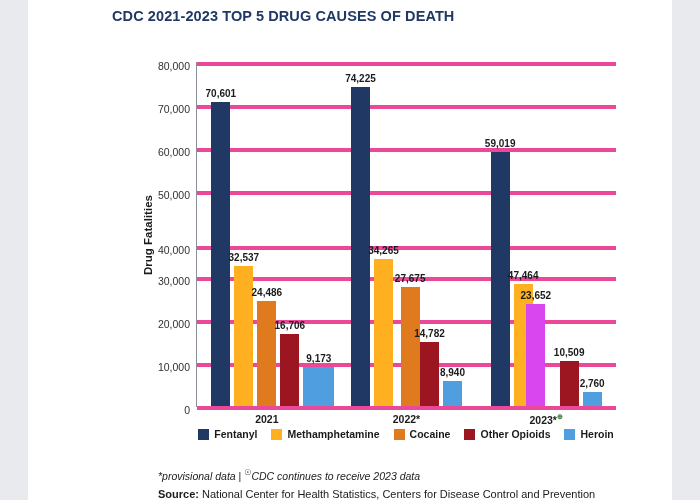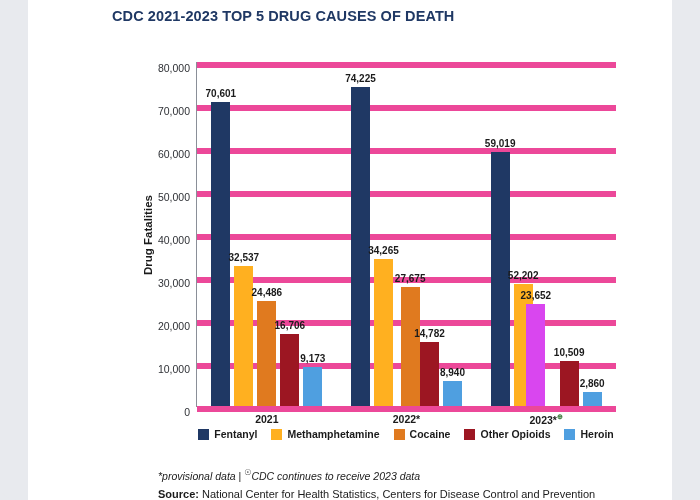--- a/index.html
+++ b/index.html
@@ -49,21 +49,21 @@
     height: 345px;
     border-left: 1.5px solid #8a8f98;
     border-bottom: 1.5px solid #8a8f98;
     box-sizing: border-box;
   }
   .gridline {
     position: absolute;
     left: 0;
     width: 100%;
     height: 0;
-    border-top: 6px solid #ec4899;
+    border-top: 4px solid #ec4899;
   }
   .ytick {
     position: absolute;
     right: 100%;
     margin-right: 7px;
     transform: translateY(-50%);
     font-size: 10.5px;
     color: #2f3136;
     white-space: nowrap;
   }
@@ -185,21 +185,21 @@
         </div>
         <div class="gridline" style="top: 301px;">
           <span class="ytick" style="top: 0px;">10,000</span>
         </div>
         <div class="gridline" style="top: 258px;">
           <span class="ytick" style="top: 0px;">20,000</span>
         </div>
         <div class="gridline" style="top: 215px;">
           <span class="ytick" style="top: 0px;">30,000</span>
         </div>
-        <div class="gridline" style="top: 172px; text-align: right;">
+        <div class="gridline" style="top: 184px; text-align: right;">
           <span class="ytick" style="top: 0px;">40,000</span>
         </div>
         <div class="gridline" style="top: 129px;">
           <span class="ytick" style="top: 0px;">50,000</span>
         </div>
         <div class="gridline" style="top: 86px;">
           <span class="ytick" style="top: 0px;">60,000</span>
         </div>
         <div class="gridline" style="top: 43px;">
           <span class="ytick" style="top: 0px;">70,000</span>
@@ -213,21 +213,21 @@
           </div>
           <div class="bar" style="left: 37.3333px; width: 19px; height: 139.909px; background: rgb(255, 176, 32);">
             <span class="vlabel">32,537</span>
           </div>
           <div class="bar" style="left: 60.3333px; width: 19px; height: 105.29px; background: rgb(224, 122, 31);">
             <span class="vlabel">24,486</span>
           </div>
           <div class="bar" style="left: 83.3333px; width: 19px; height: 71.8358px; background: rgb(156, 22, 34);">
             <span class="vlabel">16,706</span>
           </div>
-          <div class="bar" style="left: 106.333px; width: 19px; height: 39.4439px; background: rgb(79, 159, 224);">
+          <div class="bar" style="left: 106.333px; width: 19px; height: 39.4439px; background: rgb(79, 159, 224); padding-left: 12px;">
             <span class="vlabel">9,173</span>
           </div>
           <div class="xtick">2021</div>
         </div>
         <div class="group" style="left: 139.667px; width: 139.667px;">
           <div class="bar" style="left: 14.3333px; width: 19px; height: 319.168px; background: rgb(31, 56, 100);">
             <span class="vlabel">74,225</span>
           </div>
           <div class="bar" style="left: 37.3333px; width: 19px; height: 147.339px; background: rgb(255, 176, 32);">
             <span class="vlabel">34,265</span>
@@ -241,30 +241,30 @@
           <div class="bar" style="left: 106.333px; width: 19px; height: 25.327px; background: rgb(79, 159, 224);">
             <span class="vlabel">8,940</span>
           </div>
           <div class="xtick">2022*</div>
         </div>
         <div class="group" style="left: 279.333px; width: 139.667px;">
           <div class="bar" style="left: 14.3333px; width: 19px; height: 253.782px; background: rgb(31, 56, 100);">
             <span class="vlabel">59,019</span>
           </div>
           <div class="bar" style="left: 37.3333px; width: 19px; height: 121.522px; background: rgb(255, 176, 32);">
-            <span class="vlabel">52,202</span>
+            <span class="vlabel">47,464</span>
           </div>
           <div class="bar" style="left: 50px; width: 19px; height: 101.704px; background: #d946ef;">
             <span class="vlabel">23,652</span>
           </div>
           <div class="bar" style="left: 83.3333px; width: 19px; height: 45.1887px; background: rgb(156, 22, 34);">
             <span class="vlabel">10,509</span>
           </div>
           <div class="bar" style="left: 106.333px; width: 19px; height: 14.1384px; background: rgb(79, 159, 224);">
-            <span class="vlabel">2,860</span>
+            <span class="vlabel">2,760</span>
           </div>
           <div class="xtick"><span>2023*</span><sup>⊕</sup></div>
         </div>
       </div>
 
     <div id="legend">
         <div class="legend-item">
           <span class="swatch" style="background: rgb(31, 56, 100);"></span>
           <span>Fentanyl</span>
         </div>

